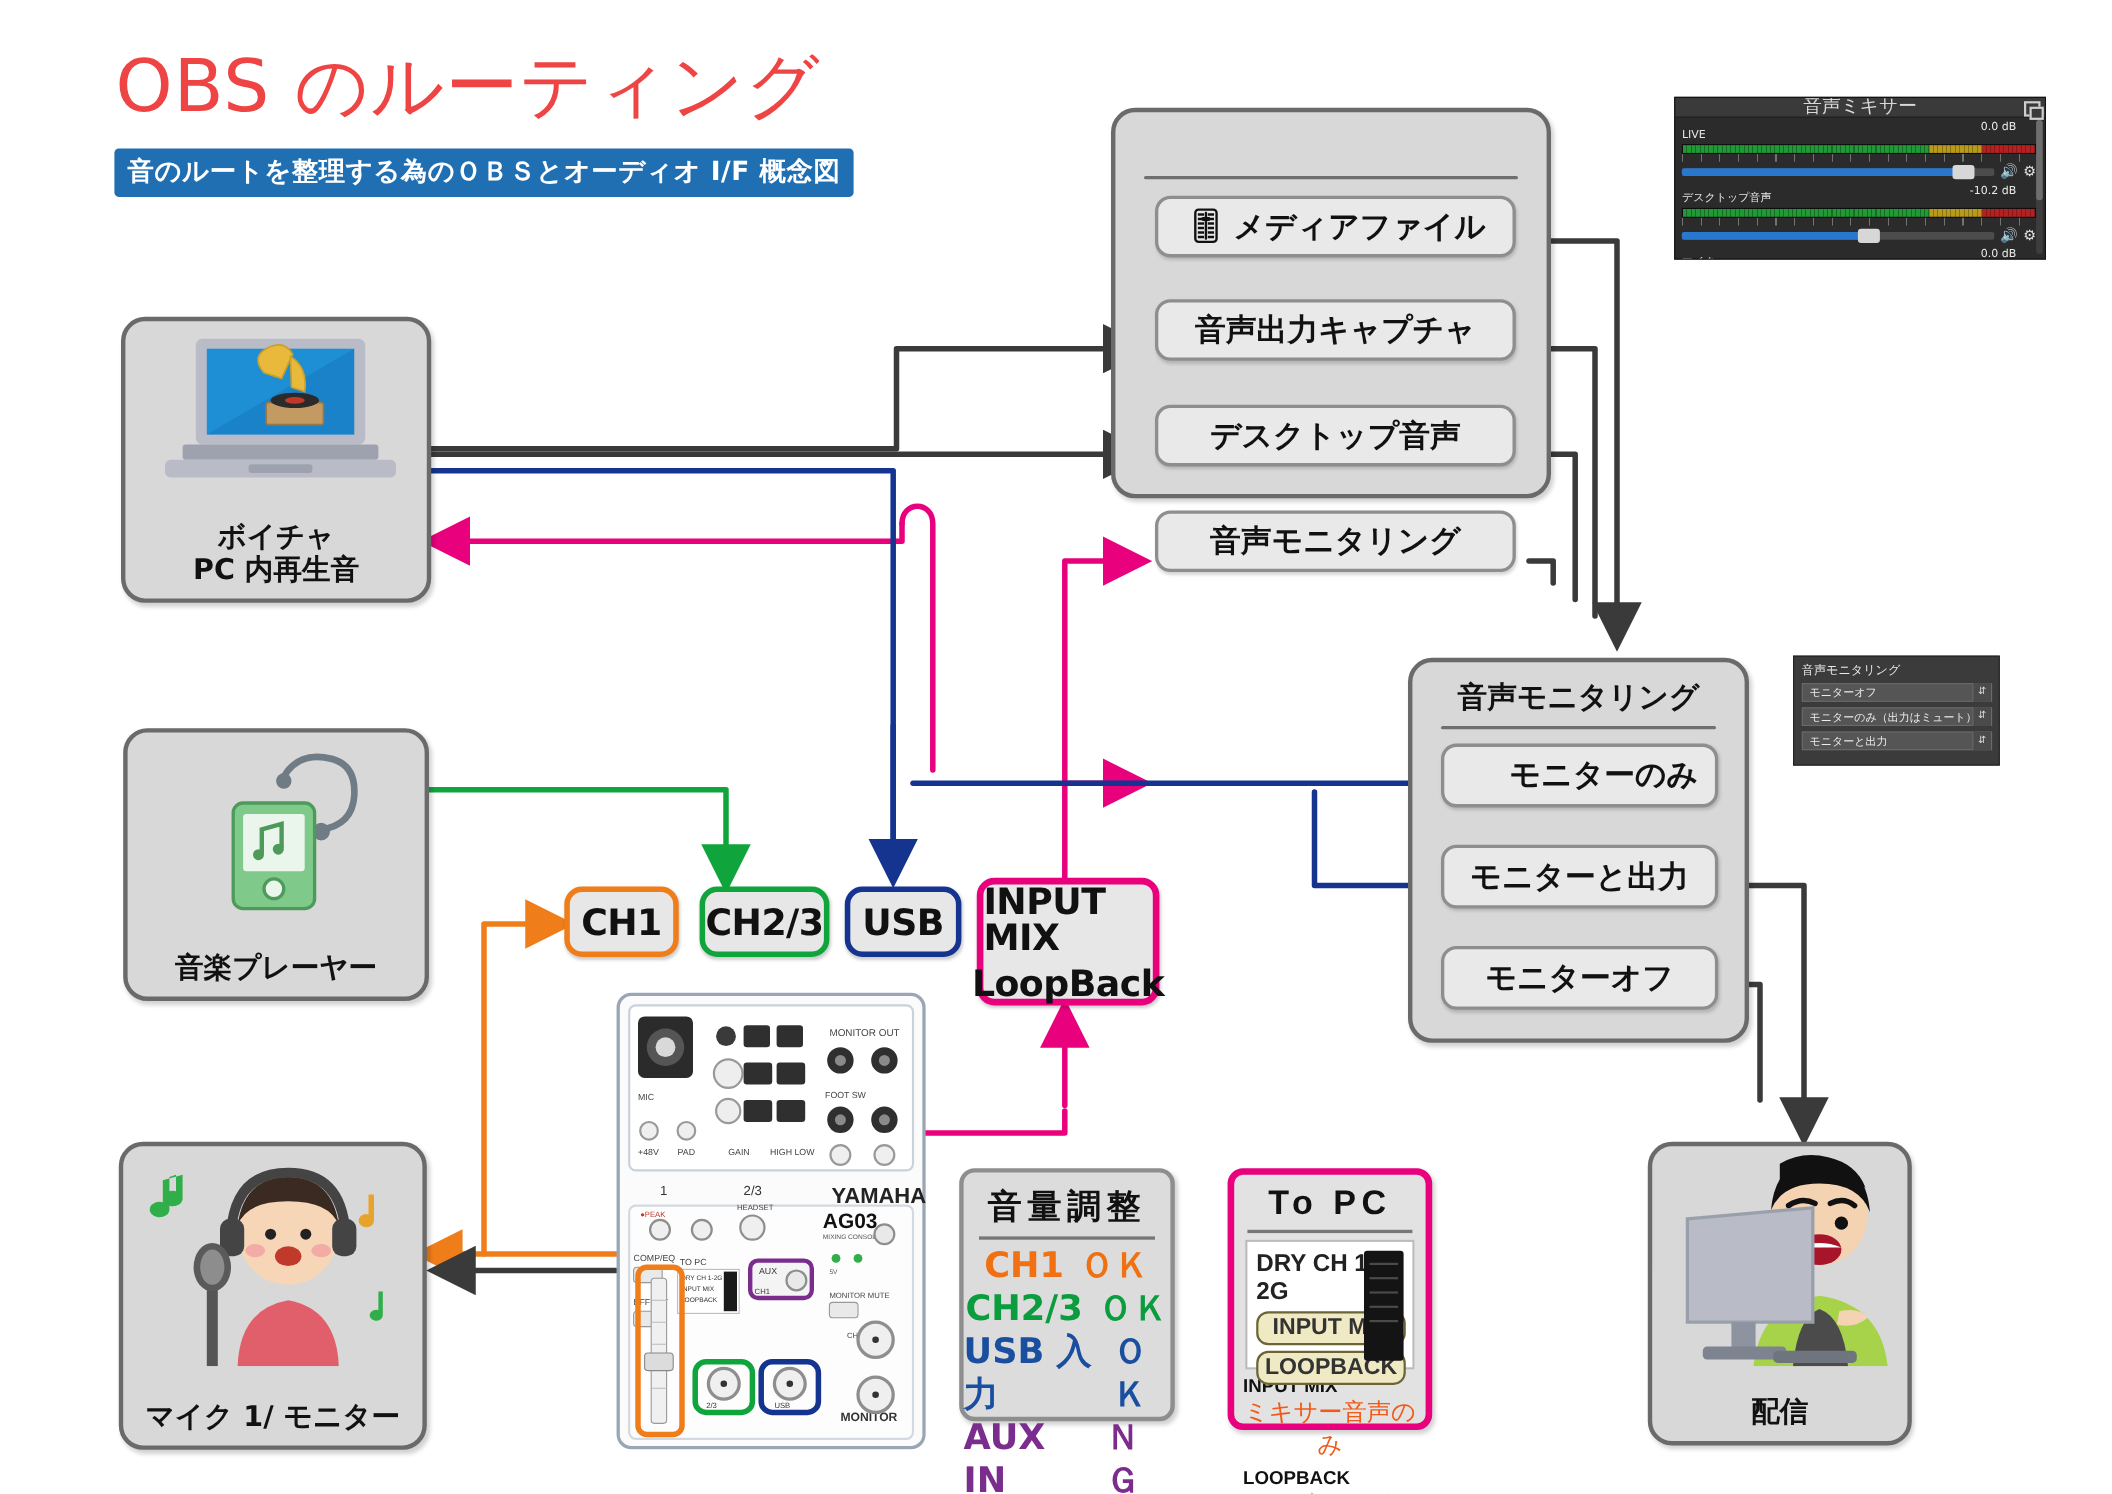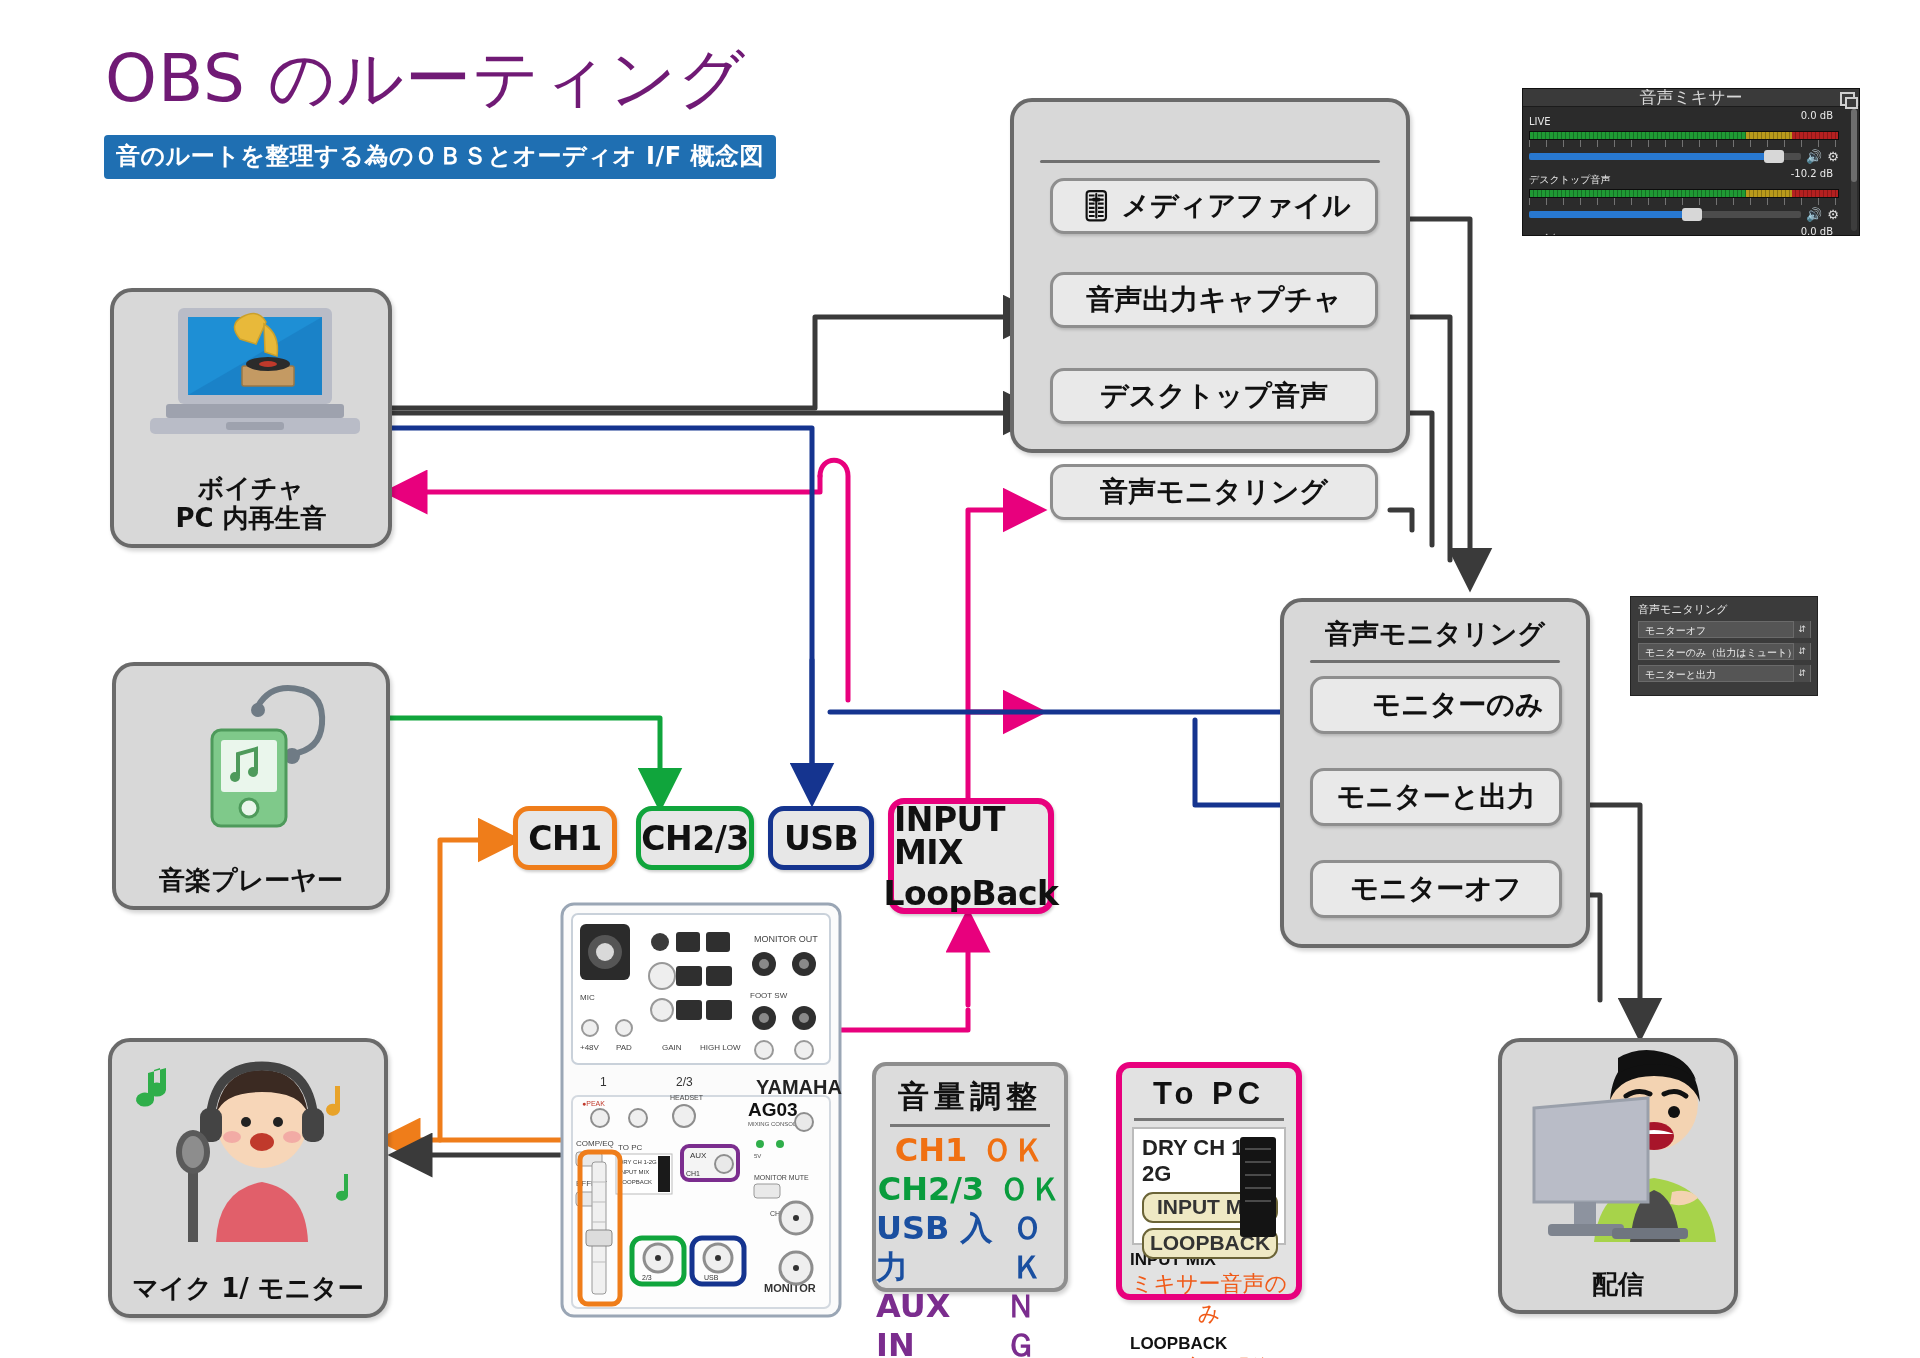--- a/index.html
+++ b/index.html
@@ -14,21 +14,21 @@
     width:1920px;
     height:1358px;
     overflow:hidden;
     background:#ffffff;
   }
   #wires{position:absolute;left:0;top:0;width:1920px;height:1358px;pointer-events:none;}
 
   
   .title{
     position:absolute;left:105px;top:34px;
-    font-size:66px;font-weight:400;letter-spacing:1px;color:#701a75;
+    font-size:66px;font-weight:400;letter-spacing:1px;color:#ef4444;
     font-family:"DejaVu Sans","Liberation Sans",sans-serif;
     white-space:nowrap;
   }
   .subtitle{
     position:absolute;left:104px;top:135px;
     background:#1f6fb2;color:#ffffff;
     font-size:24px;font-weight:bold;letter-spacing:0.5px;
     padding:5px 12px 7px 12px;border-radius:4px;white-space:nowrap;
     font-family:"DejaVu Sans","Liberation Sans",sans-serif;
   }
@@ -132,21 +132,21 @@
   .mixer{
     position:absolute;background:#2b2b2b;border:1px solid #111;box-sizing:border-box;
     font-family:"DejaVu Sans","Liberation Sans",sans-serif;overflow:hidden;
   }
   .mixer .mhead{
     height:17px;background:#3a3a3a;color:#d8d8d8;font-size:17px;text-align:center;line-height:17px;
     position:relative;border-bottom:1px solid #1b1b1b;
   }
   .mixer .mhead .undock{position:absolute;right:4px;top:3px;width:11px;height:10px;border:2px solid #cfcfcf;}
   .mixer .mhead .undock:after{content:"";position:absolute;left:3px;top:3px;width:9px;height:8px;border:2px solid #cfcfcf;background:#3a3a3a;}
-  .mixer .track{padding:3px 20px 2px 6px;position:relative;}
+  .mixer .track{padding:3px 8px 2px 6px;position:relative;}
   .mixer .tname{font-size:10px;color:#e6e6e6;}
   .mixer .tdb{position:absolute;right:26px;top:3px;font-size:10px;color:#e9e9e9;}
   .mixer .meter{height:7px;margin-top:2px;display:flex;border:1px solid #0d0d0d;}
   .mixer .meter .g{flex:0 0 70%;background:repeating-linear-gradient(90deg,#1f9a34 0 3px,#166d26 3px 4px);}
   .mixer .meter .y{flex:0 0 15%;background:repeating-linear-gradient(90deg,#b99a1b 0 3px,#8a7314 3px 4px);}
   .mixer .meter .r{flex:0 0 15%;background:repeating-linear-gradient(90deg,#b52020 0 3px,#8a1818 3px 4px);}
   .mixer .ticks{height:7px;background:
      repeating-linear-gradient(90deg,#8a8a8a 0 1px,transparent 1px 17px);
      opacity:.75;}
   .mixer .sliderrow{display:flex;align-items:center;margin-top:3px;gap:5px;}

